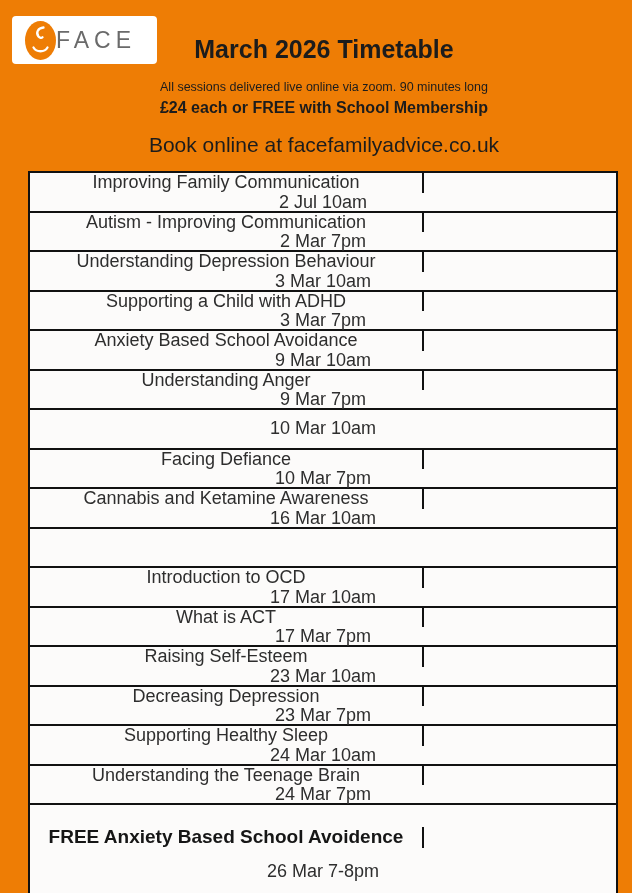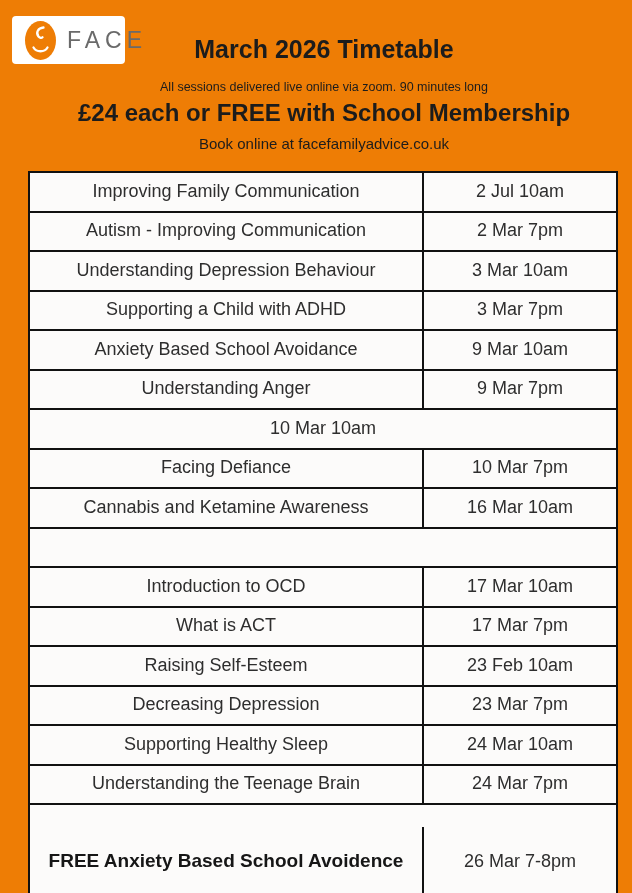--- a/index.html
+++ b/index.html
@@ -19,62 +19,62 @@
   }
   .page {
     position: relative;
     width: 632px; height: 893px;
     background: var(--brand-orange);
   }
   
   .logo-box {
     position: absolute;
     left: 12px; top: 16px;
-    width: 113px; height: 48px;
+    width: 145px; height: 48px;
     background: #ffffff;
     border-radius: 4px;
     display: flex;
     align-items: center;
     padding-left: 13px;
-    gap: 11px;
   }
   .logo-icon { flex: 0 0 auto; display: block; }
   .logo-text {
     font-size: 23px;
     letter-spacing: 5px;
     color: var(--logo-gray);
     font-weight: 400;
     line-height: 1;
     transform: scaleY(1.05);
   }
   
   .header {
     padding-top: 35px;
     text-align: center;
     color: var(--text-dark);
     padding-left: 16px;
   }
   .title   { font-size: 25px; font-weight: 700; line-height: 1.15; }
   .subtitle{ font-size: 12.5px; margin-top: 16px; font-weight: 400; }
-  .price   { font-size: 24px;  margin-top: 5px; font-weight: 700; }
-  .booking { font-size: 15px;margin-top: 8px; font-weight: 400; }
+  .price   { font-size: 16px;  margin-top: 5px; font-weight: 700; }
+  .booking { font-size: 21px;margin-top: 16px; font-weight: 400; }
   .recordings { font-size: 12.5px; margin-top: 5px; font-weight: 400; }
   
   .timetable {
     position: absolute;
     left: 28px; top: 171px;
     width: 590px;
     border: 2px solid var(--border-black);
     background: var(--table-bg);
   }
   .row {
     display: flex;
     height: 39.5px;
     border-bottom: 2px solid var(--border-black);
     background: var(--table-bg);
+    flex-direction: column;
   }
   .row:last-child { border-bottom: none; }
   .row.featured { height: 69px; margin-top: 22px; }
   .cell {
     display: flex;
     align-items: center;
     justify-content: center;
     text-align: center;
     color: var(--row-text);
     font-size: 18px;
@@ -150,21 +150,21 @@
       <div class="row">
         <div class="cell session">Introduction to OCD</div>
         <div class="cell time">17 Mar 10am</div>
       </div>
       <div class="row">
         <div class="cell session">What is ACT</div>
         <div class="cell time">17 Mar 7pm</div>
       </div>
       <div class="row">
         <div class="cell session">Raising Self-Esteem</div>
-        <div class="cell time">23 Feb 10am</div>
+        <div class="cell time">23 Mar 10am</div>
       </div>
       <div class="row">
         <div class="cell session">Decreasing Depression</div>
         <div class="cell time">23 Mar 7pm</div>
       </div>
       <div class="row">
         <div class="cell session">Supporting Healthy Sleep</div>
         <div class="cell time">24 Mar 10am</div>
       </div>
       <div class="row">

